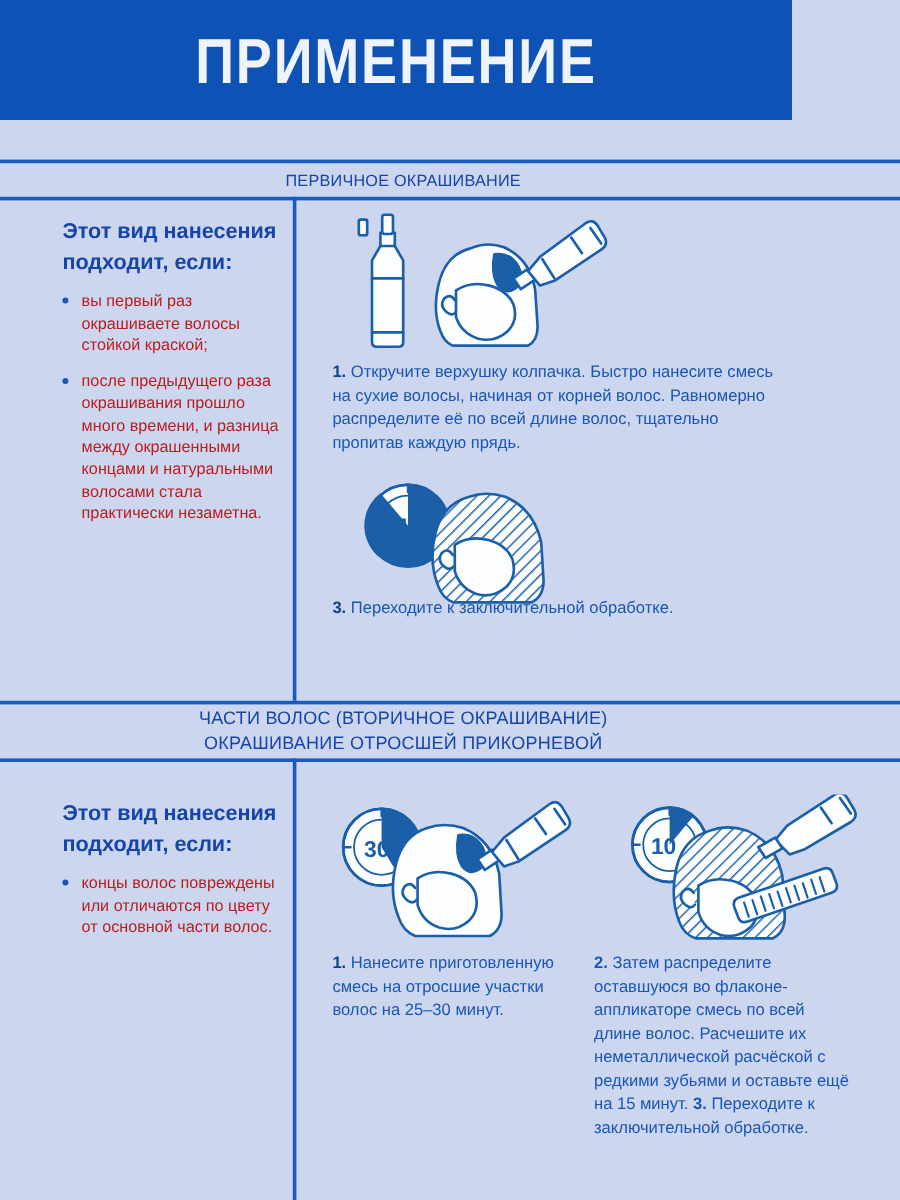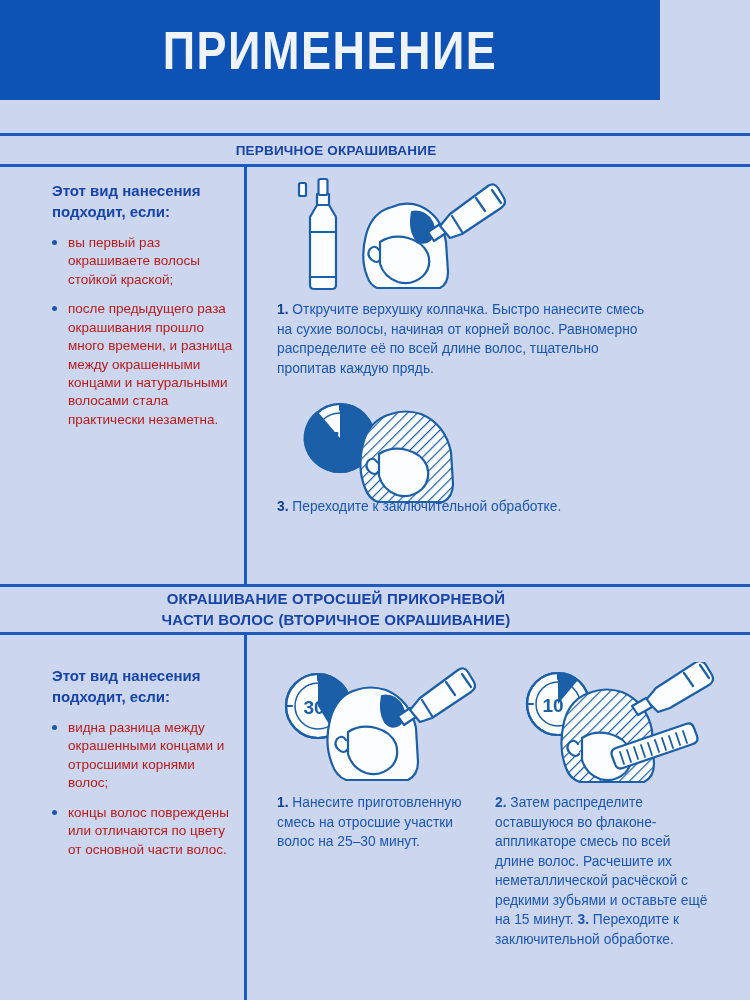--- a/index.html
+++ b/index.html
@@ -39,35 +39,35 @@
   
   .vrule{position:absolute;width:3px;background:#1a5bbf;}
   .v1{left:244px;top:164px;height:420px;}
   .v2{left:244px;top:632px;height:368px;}
 
   
   .band{
     position:absolute;left:0;width:672px;
     display:flex;align-items:center;justify-content:center;
     text-align:right;
-    font-weight:bold;
+    font-weight:normal;
     color:#1744a8;
     letter-spacing:.2px;
   }
   .band1{top:136px;height:28px;font-size:13.5px;}
   .band2{top:587px;height:45px;font-size:15px;line-height:1.35;flex-direction:column;}
 
   
   .leftcol{position:absolute;left:0;width:244px;padding:0;}
   .lc1{top:180px;}
   .lc2{top:665px;}
   .lc-inner{padding-left:52px;padding-right:10px;}
   .lc2 .lc-inner{padding-left:52px;}
   .lc-head{
-    font-size:15px;font-weight:bold;line-height:1.42;color:#1744a8;
+    font-size:18px;font-weight:bold;line-height:1.42;color:#1744a8;
     margin-bottom:11px;
   }
   .bullets{list-style:none;margin:0;padding:0;}
   .bullets li{
     position:relative;
     padding-left:16px;
     font-size:13.5px;
     line-height:1.37;
     margin-bottom:11px;
     color:#b91c1c;
@@ -112,22 +112,22 @@
   <div class="hrule r3"></div>
   <div class="hrule r4"></div>
   <div class="vrule v1"></div>
   <div class="vrule v2"></div>
 
   <div class="band band1">
     <span>ПЕРВИЧНОЕ ОКРАШИВАНИЕ</span>
   </div>
 
   <div class="band band2">
+    <span>ЧАСТИ ВОЛОС (ВТОРИЧНОЕ ОКРАШИВАНИЕ)</span>
     <span>ОКРАШИВАНИЕ ОТРОСШЕЙ ПРИКОРНЕВОЙ</span>
-    <span>ЧАСТИ ВОЛОС (ВТОРИЧНОЕ ОКРАШИВАНИЕ)</span>
   </div>
 
   <div class="leftcol lc1">
     <div class="lc-inner">
       <div class="lc-head">Этот вид нанесения подходит, если:</div>
       <ul class="bullets">
         <li>вы первый раз окрашиваете волосы стойкой краской;</li>
         <li>после предыдущего раза окрашивания прошло много времени, и разница между окрашенными концами и натуральными волосами стала практически незаметна.</li>
       </ul>
     </div>
@@ -198,21 +198,20 @@
     <div>
       <b>3.</b>
       <span>Переходите к заключительной обработке.</span>
     </div>
   </div>
 
   <div class="leftcol lc2">
     <div class="lc-inner">
       <div class="lc-head">Этот вид нанесения подходит, если:</div>
       <ul class="bullets">
-        <li>видна разница между окрашенными концами и отросшими корнями волос;</li>
         <li>концы волос повреждены или отличаются по цвету от основной части волос.</li>
       </ul>
     </div>
   </div>
 
   <div class="q1-fig">
     <svg width="215" height="125" viewBox="0 0 215 125">
       <g fill="none" stroke="#1b5fa8" stroke-width="2.2" stroke-linejoin="round" stroke-linecap="round">
 
         <circle cx="40" cy="44" r="32" fill="#fbfdff"></circle>

